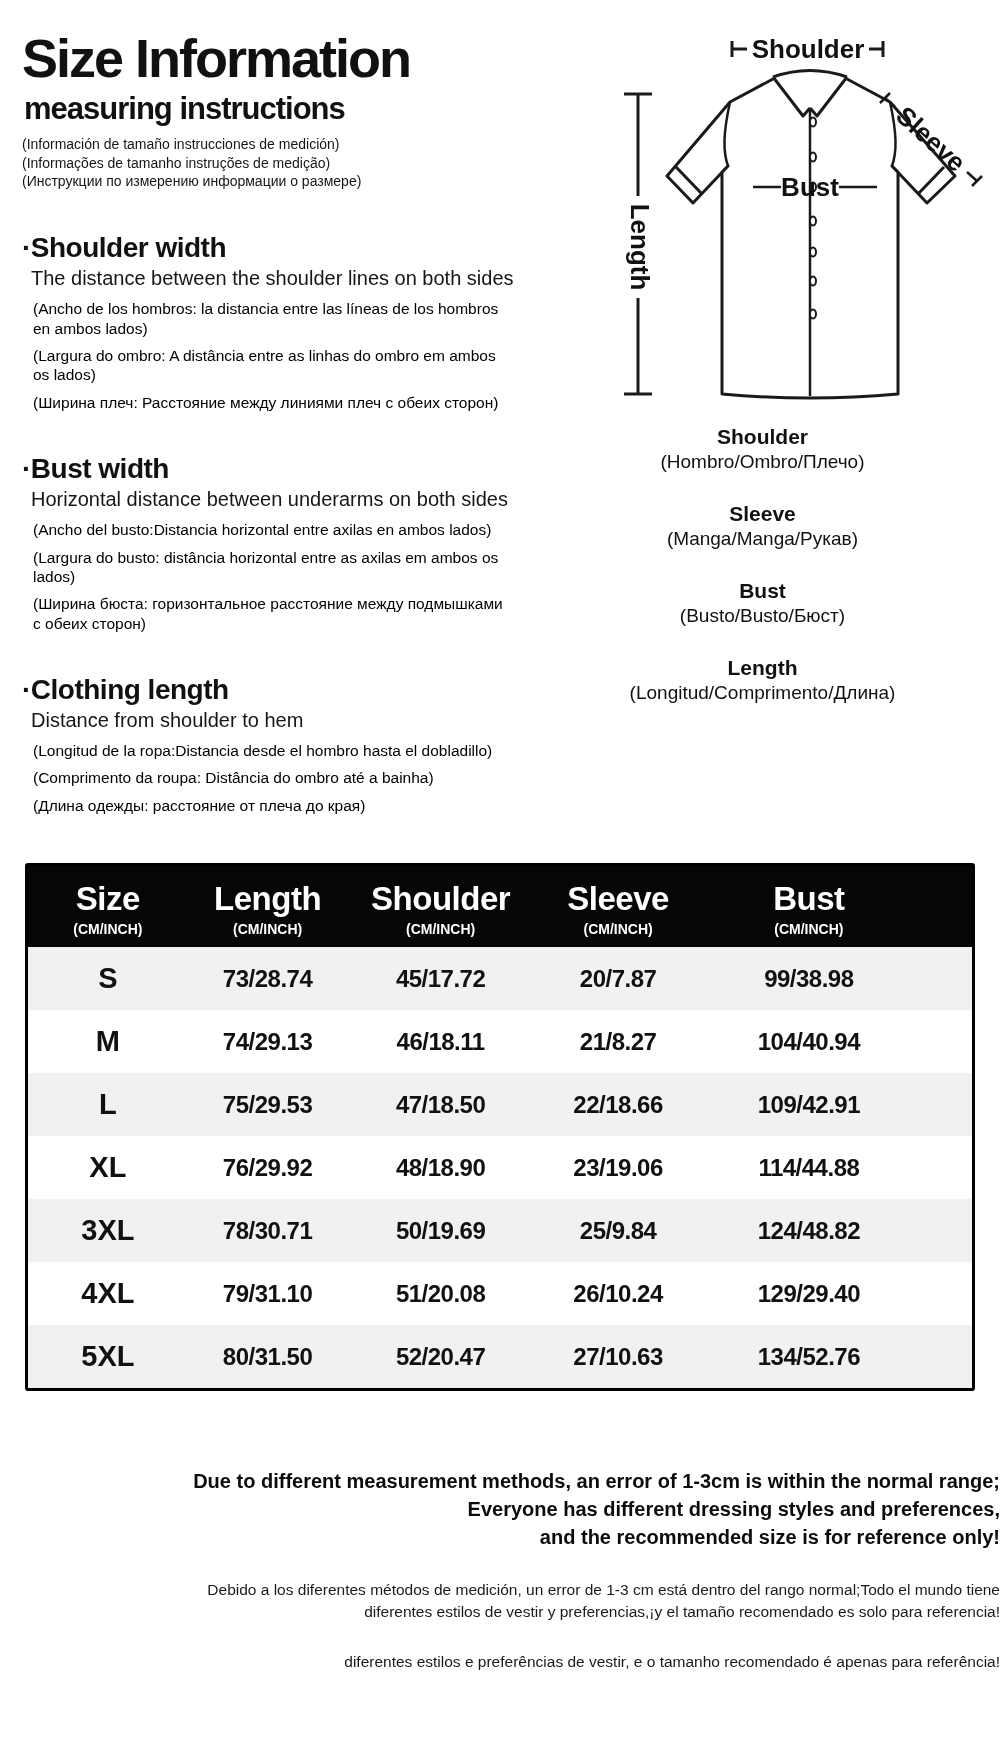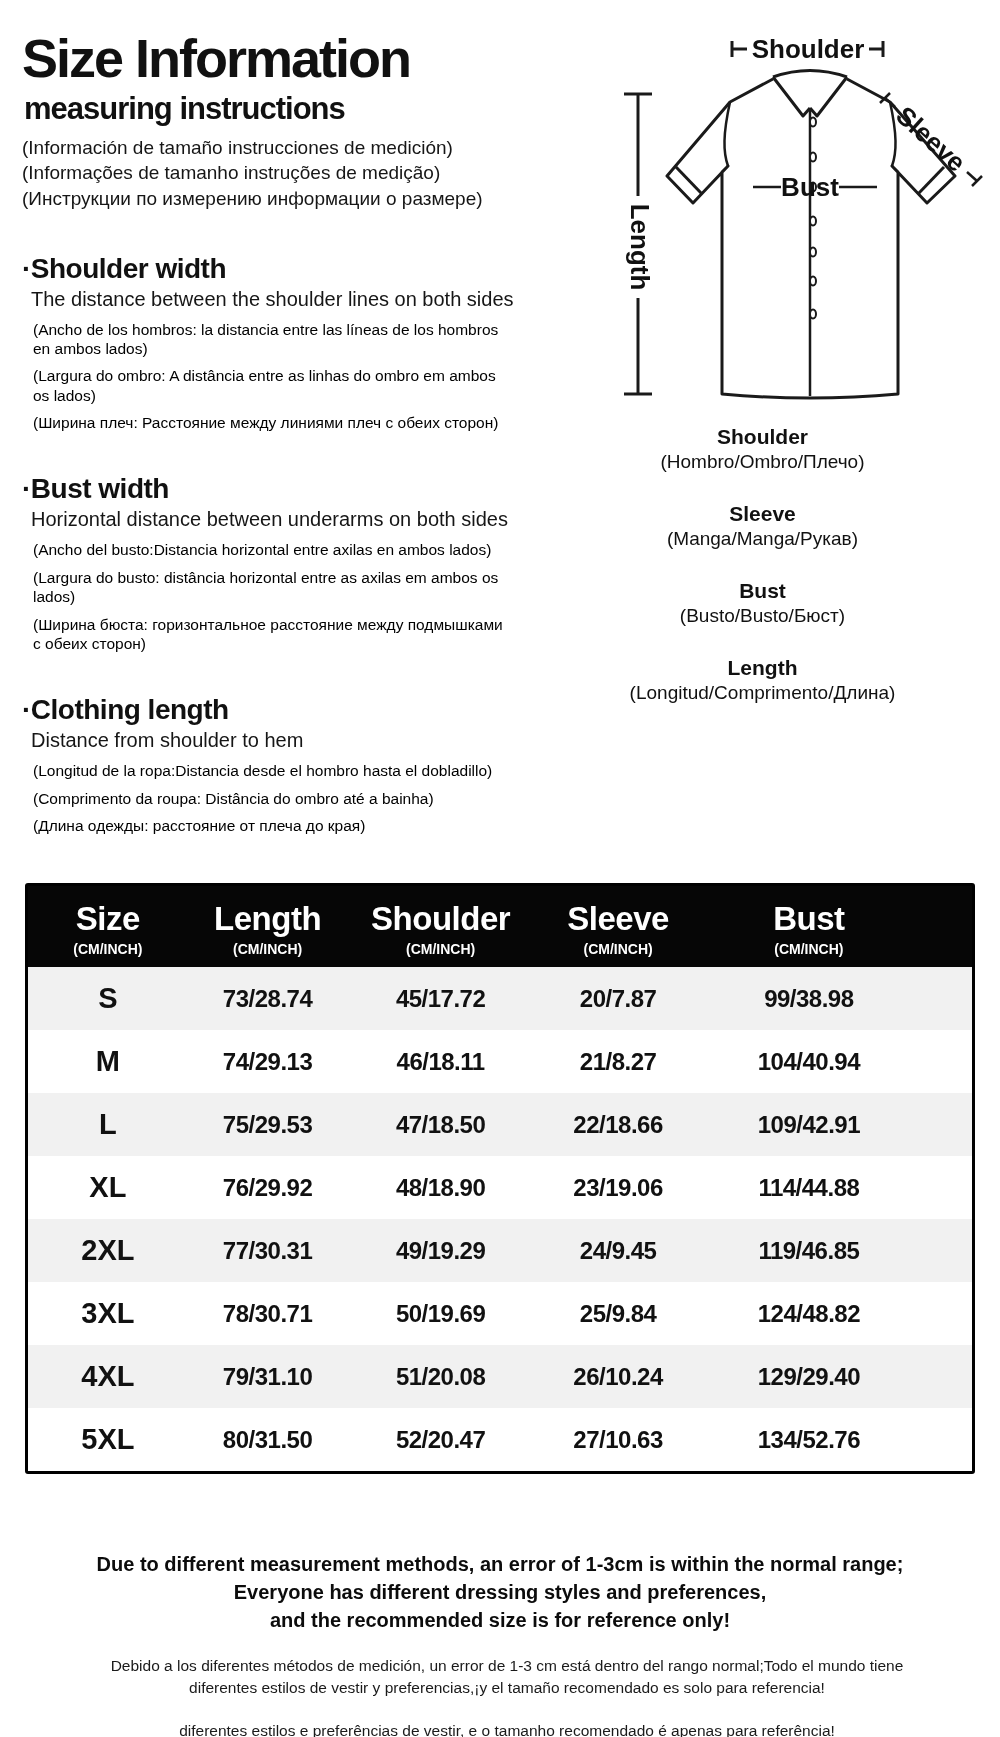--- a/index.html
+++ b/index.html
@@ -6,21 +6,21 @@
   body{
     width:1000px;height:1737px;background:#ffffff;color:#111;
     font-family:"Liberation Sans", sans-serif;position:relative;overflow:hidden;
   }
   .top-area{display:flex;padding:24px 0 0 22px;}
   .left-col{width:523px;}
   .right-col{width:455px;}
 
   .page-title{font-size:54px;font-weight:bold;margin:6px 0 0 0;letter-spacing:-2px;line-height:1.05;}
   .page-subtitle{font-size:31px;font-weight:bold;margin:4px 0 8px 2px;letter-spacing:-1px;}
-  .subtitle-trans div{font-size:19px;line-height:1.35;color:#161616;}
+  .subtitle-trans div{font-size:14px;line-height:1.35;color:#161616;}
 
   .section{margin-top:41px;}
   .section-title{font-size:28px;font-weight:bold;letter-spacing:-0.5px;}
   .section-desc{font-size:20px;margin:3px 0 9px 9px;color:#161616;}
   .section-trans{margin-left:11px;width:480px;}
   .section-trans div{font-size:15.5px;line-height:1.25;margin-bottom:8px;color:#000000;}
 
   .diagram-svg{display:block;}
   .legend{text-align:center;margin-top:6px;margin-left:-20px;}
   .legend-item{margin-bottom:29px;}
@@ -30,23 +30,23 @@
   .size-table{margin:40px auto 0;width:944px;border:3px solid #000;border-radius:3px;overflow:hidden;}
   .t-header{background:#060606;color:#fff;display:grid;grid-template-columns:18% 18% 21% 19% 24%;padding:14px 6% 10px 0;}
   .t-col{text-align:center;}
   .col-name{font-size:33px;font-weight:bold;letter-spacing:-0.5px;}
   .col-unit{font-size:14px;font-weight:bold;margin-top:3px;}
   .t-body .t-row{display:grid;grid-template-columns:18% 18% 21% 19% 24%;padding-right:6%;height:63px;align-items:center;text-align:center;}
   .t-body .t-row:nth-child(odd){background:#f1f1f1;}
   .cell-size{font-size:29px;font-weight:bold;}
   .cell-val{font-size:24px;font-weight:bold;letter-spacing:-0.5px;}
 
-  .footer{margin-top:76px;text-align:center;}
+  .footer{margin-top:76px;text-align:right;}
   .notice div{font-size:20px;font-weight:bold;line-height:1.4;color:#0c0c0c;}
-  .f-trans{margin-top:21px;padding-left:14px;}
+  .f-trans{margin-top:28px;padding-left:14px;}
   .f-trans div{font-size:15.5px;line-height:1.4;color:#1a1a1a;}
 </style>
 </head>
 <body>
 
 <div class="page">
 
   <div class="top-area">
     <div class="left-col">
       <h1 class="page-title">Size Information</h1>
@@ -198,27 +198,20 @@
         <div class="cell-val">109/42.91</div>
       </div>
       <div class="t-row">
         <div class="cell-size">XL</div>
         <div class="cell-val">76/29.92</div>
         <div class="cell-val">48/18.90</div>
         <div class="cell-val">23/19.06</div>
         <div class="cell-val">114/44.88</div>
       </div>
       <div class="t-row">
-        <div class="cell-size">2XL</div>
-        <div class="cell-val">77/30.31</div>
-        <div class="cell-val">49/19.29</div>
-        <div class="cell-val">24/9.45</div>
-        <div class="cell-val">119/46.85</div>
-      </div>
-      <div class="t-row">
         <div class="cell-size">3XL</div>
         <div class="cell-val">78/30.71</div>
         <div class="cell-val">50/19.69</div>
         <div class="cell-val">25/9.84</div>
         <div class="cell-val">124/48.82</div>
       </div>
       <div class="t-row">
         <div class="cell-size">4XL</div>
         <div class="cell-val">79/31.10</div>
         <div class="cell-val">51/20.08</div>

